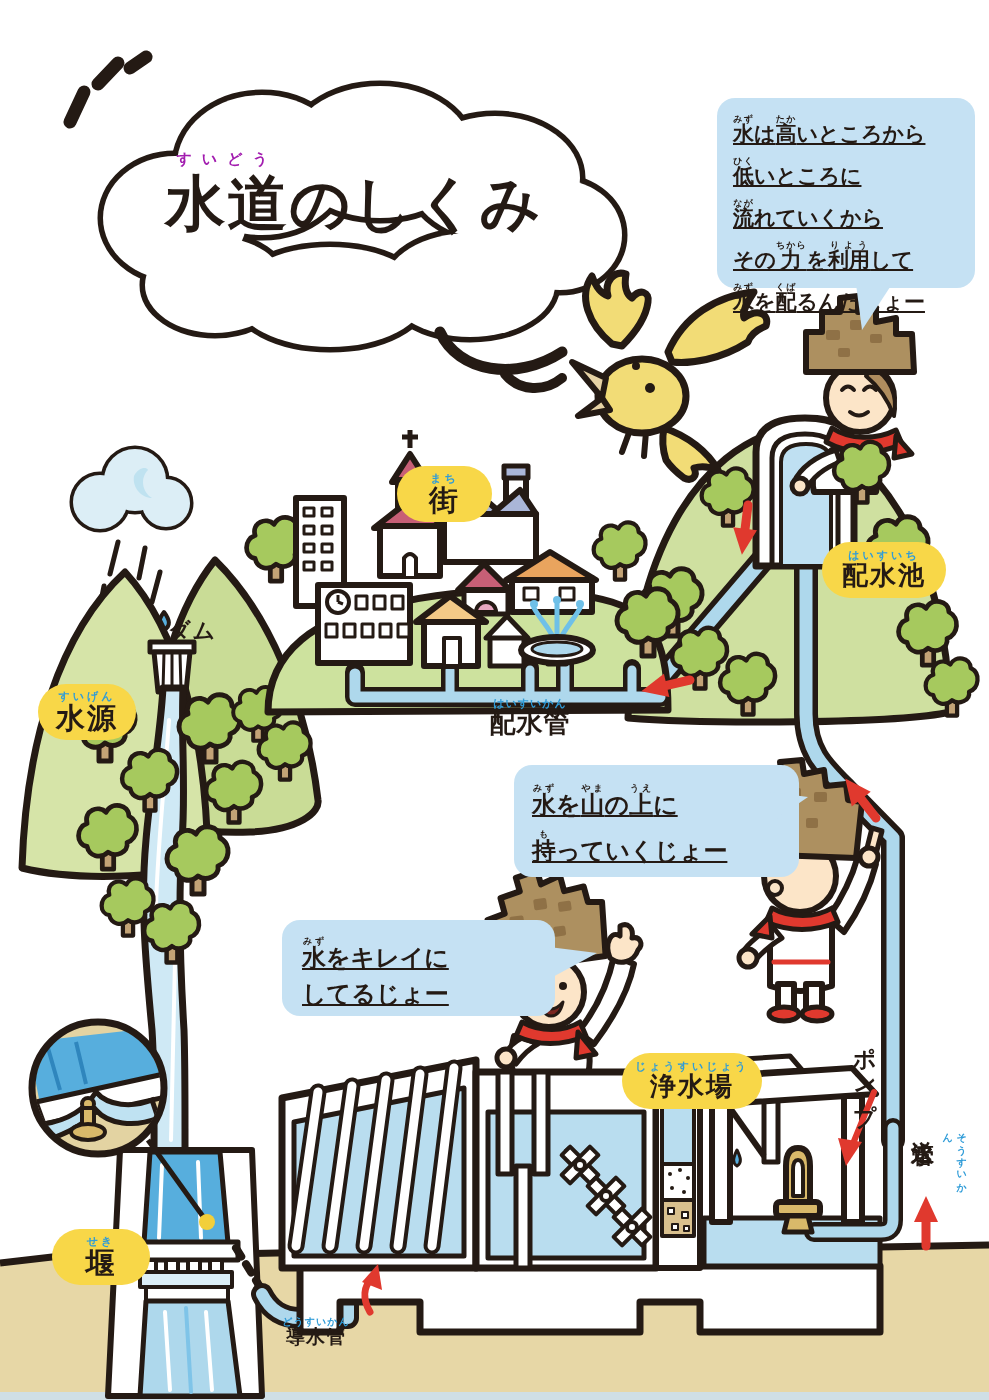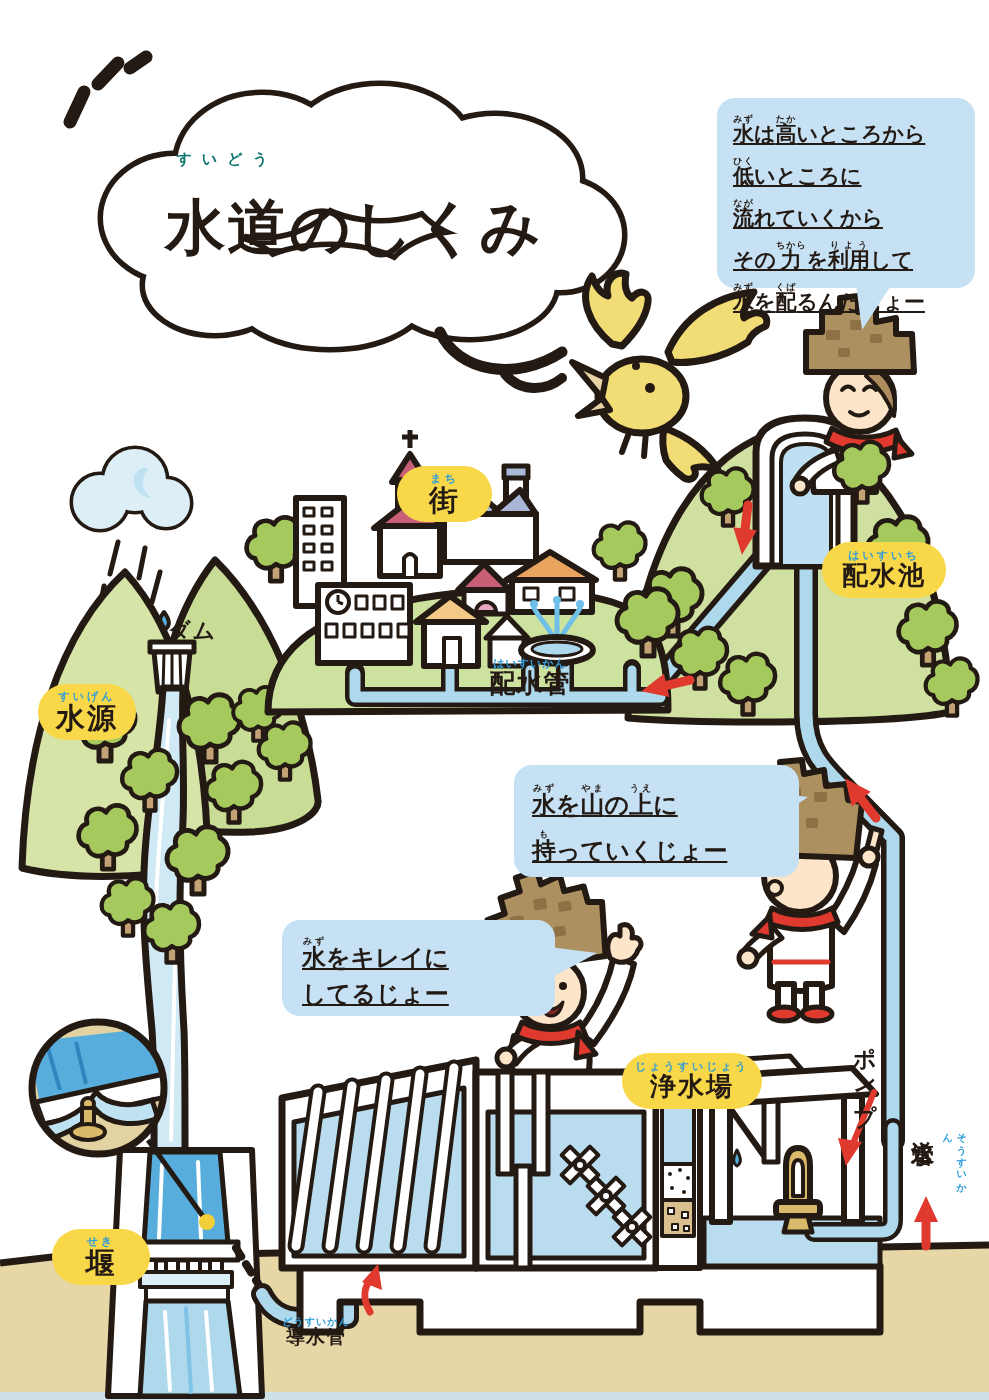--- a/index.html
+++ b/index.html
@@ -4,22 +4,22 @@
 <style>
   html,body{margin:0;padding:0;background:#888;}
   .stage{position:relative;width:989px;height:1400px;background:#ffffff;overflow:hidden;
          font-family:"DejaVu Sans",sans-serif;color:#241a14;}
   .stage svg{position:absolute;left:0;top:0;}
   .overlay{position:absolute;left:0;top:0;width:100%;height:100%;}
   .abs{position:absolute;}
   
   .title-wrap{display:flex;align-items:flex-end;justify-content:center;}
   .title-seg{display:flex;flex-direction:column;align-items:center;}
-  .title-furi{color:#0f766e;font-size:15px;font-weight:bold;letter-spacing:10px;margin-bottom:4px;}
-  .title-base{font-size:60px;font-weight:bold;line-height:1;letter-spacing:2px;margin-top:24px;}
+  .title-furi{color:#a21caf;font-size:15px;font-weight:bold;letter-spacing:10px;margin-bottom:4px;}
+  .title-base{font-size:60px;font-weight:bold;line-height:1;letter-spacing:2px;}
   
   .pill{background:#f8d748;border-radius:999px;text-align:center;display:flex;flex-direction:column;
         justify-content:center;align-items:center;box-sizing:border-box;padding:3px 6px;margin-top:39px;}
   .pill-furi{color:#2f9cd8;font-size:11px;font-weight:bold;letter-spacing:3px;line-height:1.1;}
   .pill-text{font-size:29px;font-weight:bold;line-height:1.05;letter-spacing:2px;}
   .pill-text.sm{font-size:26px;}
   
   .plabel{text-align:center;}
   .plabel .pill-furi{letter-spacing:1px;}
   .plabel-text{font-size:26px;font-weight:bold;line-height:1.05;letter-spacing:1px;}
@@ -528,21 +528,21 @@
   <div class="abs pill" style="left:52px;top:1190px;width:98px;height:56px;">
     <div class="pill-furi">せき</div>
     <div class="pill-text">堰</div>
   </div>
   <div class="abs pill" style="left:622px;top:1014px;width:140px;height:56px;">
     <div class="pill-furi">じょうすいじょう</div>
     <div class="pill-text sm">浄水場</div>
   </div>
 
   <div class="abs dam-label" style="left:168px;top:616px;">ダム</div>
-  <div class="abs plabel" style="left:468px;top:658px;width:124px;">
+  <div class="abs plabel" style="left:468px;top:698px;width:124px;">
     <div class="pill-furi">はいすいかん</div>
     <div class="plabel-text">配水管</div>
   </div>
   <div class="abs plabel" style="left:256px;top:1316px;width:120px;">
     <div class="pill-furi" style="font-size:10px;">どうすいかん</div>
     <div class="plabel-text" style="font-size:19px;">導水管</div>
   </div>
   <div class="abs vert main" style="left:850px;top:1030px;height:102px;">ポンプ</div>
   <div class="abs vert main" style="left:908px;top:1122px;height:80px;">送水管</div>
   <div class="abs vert furi" style="left:940px;top:1126px;height:70px;">そうすいかん</div>

